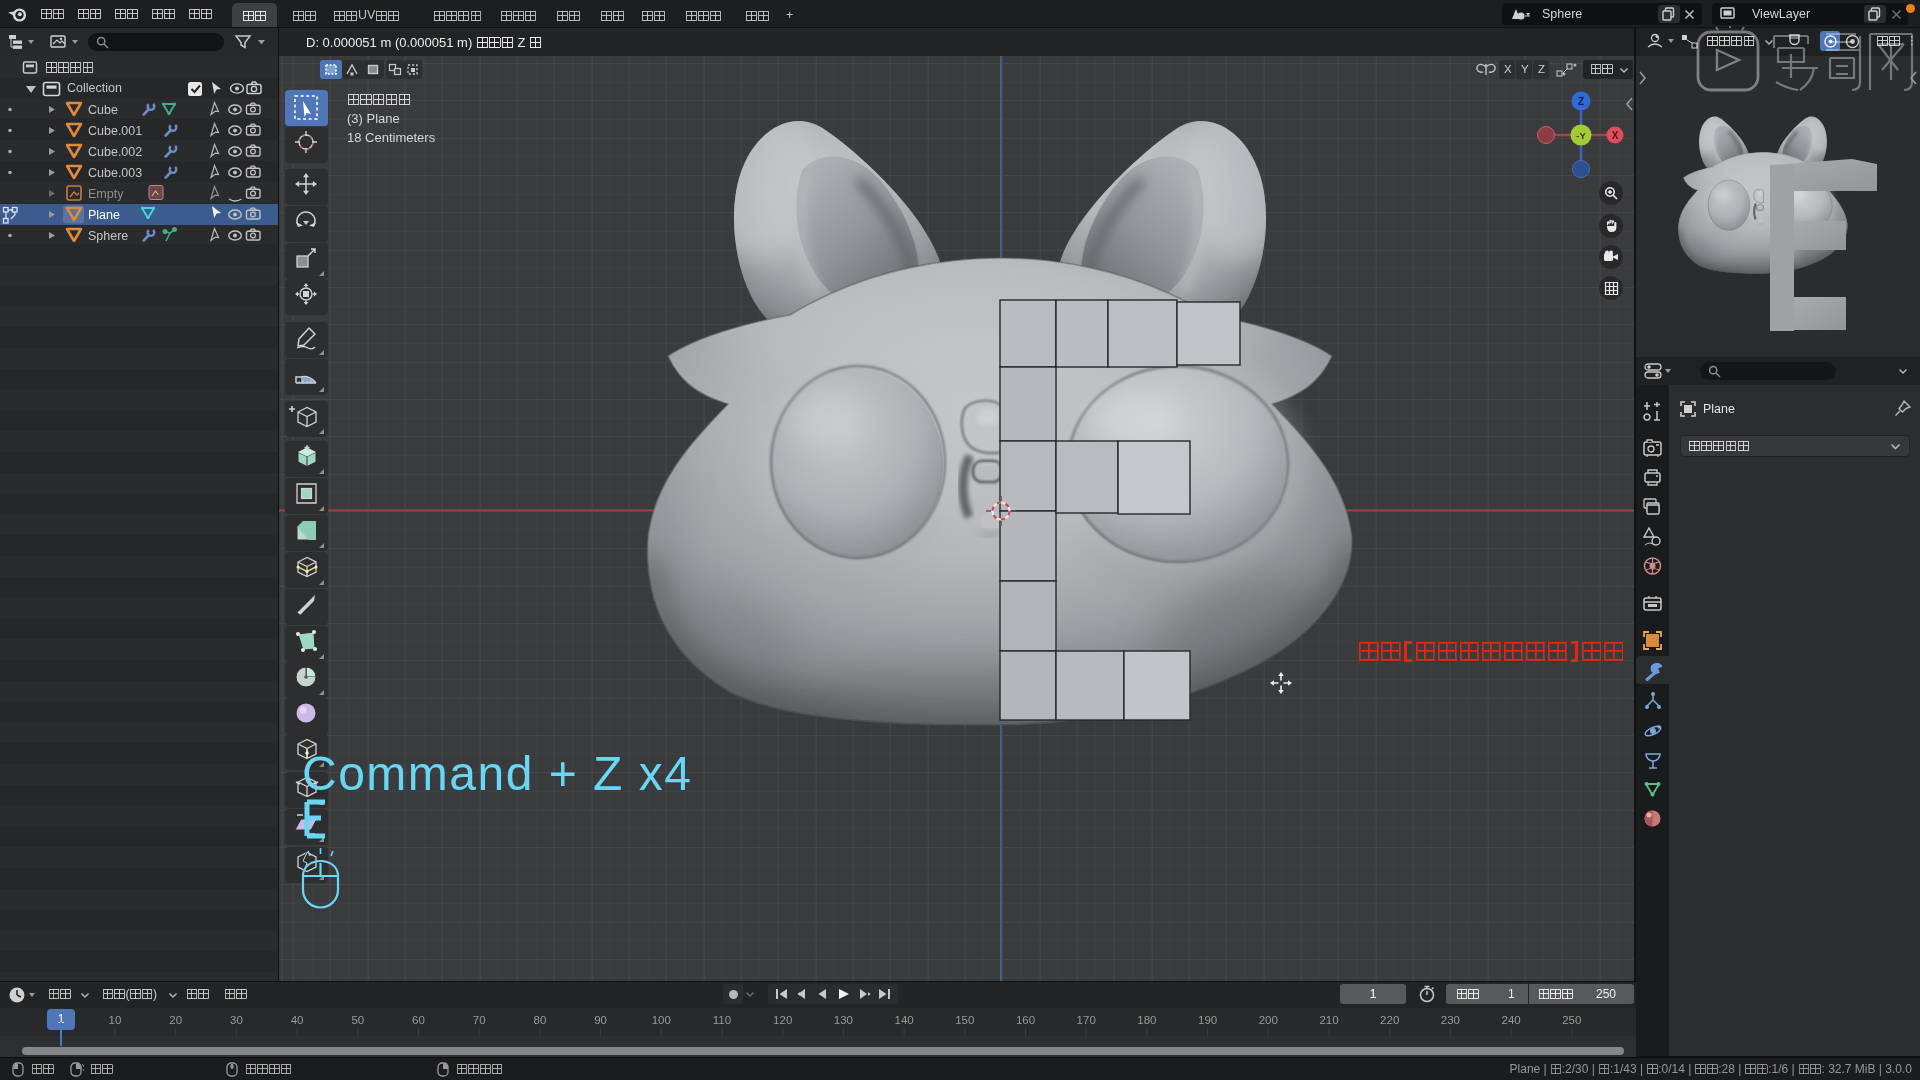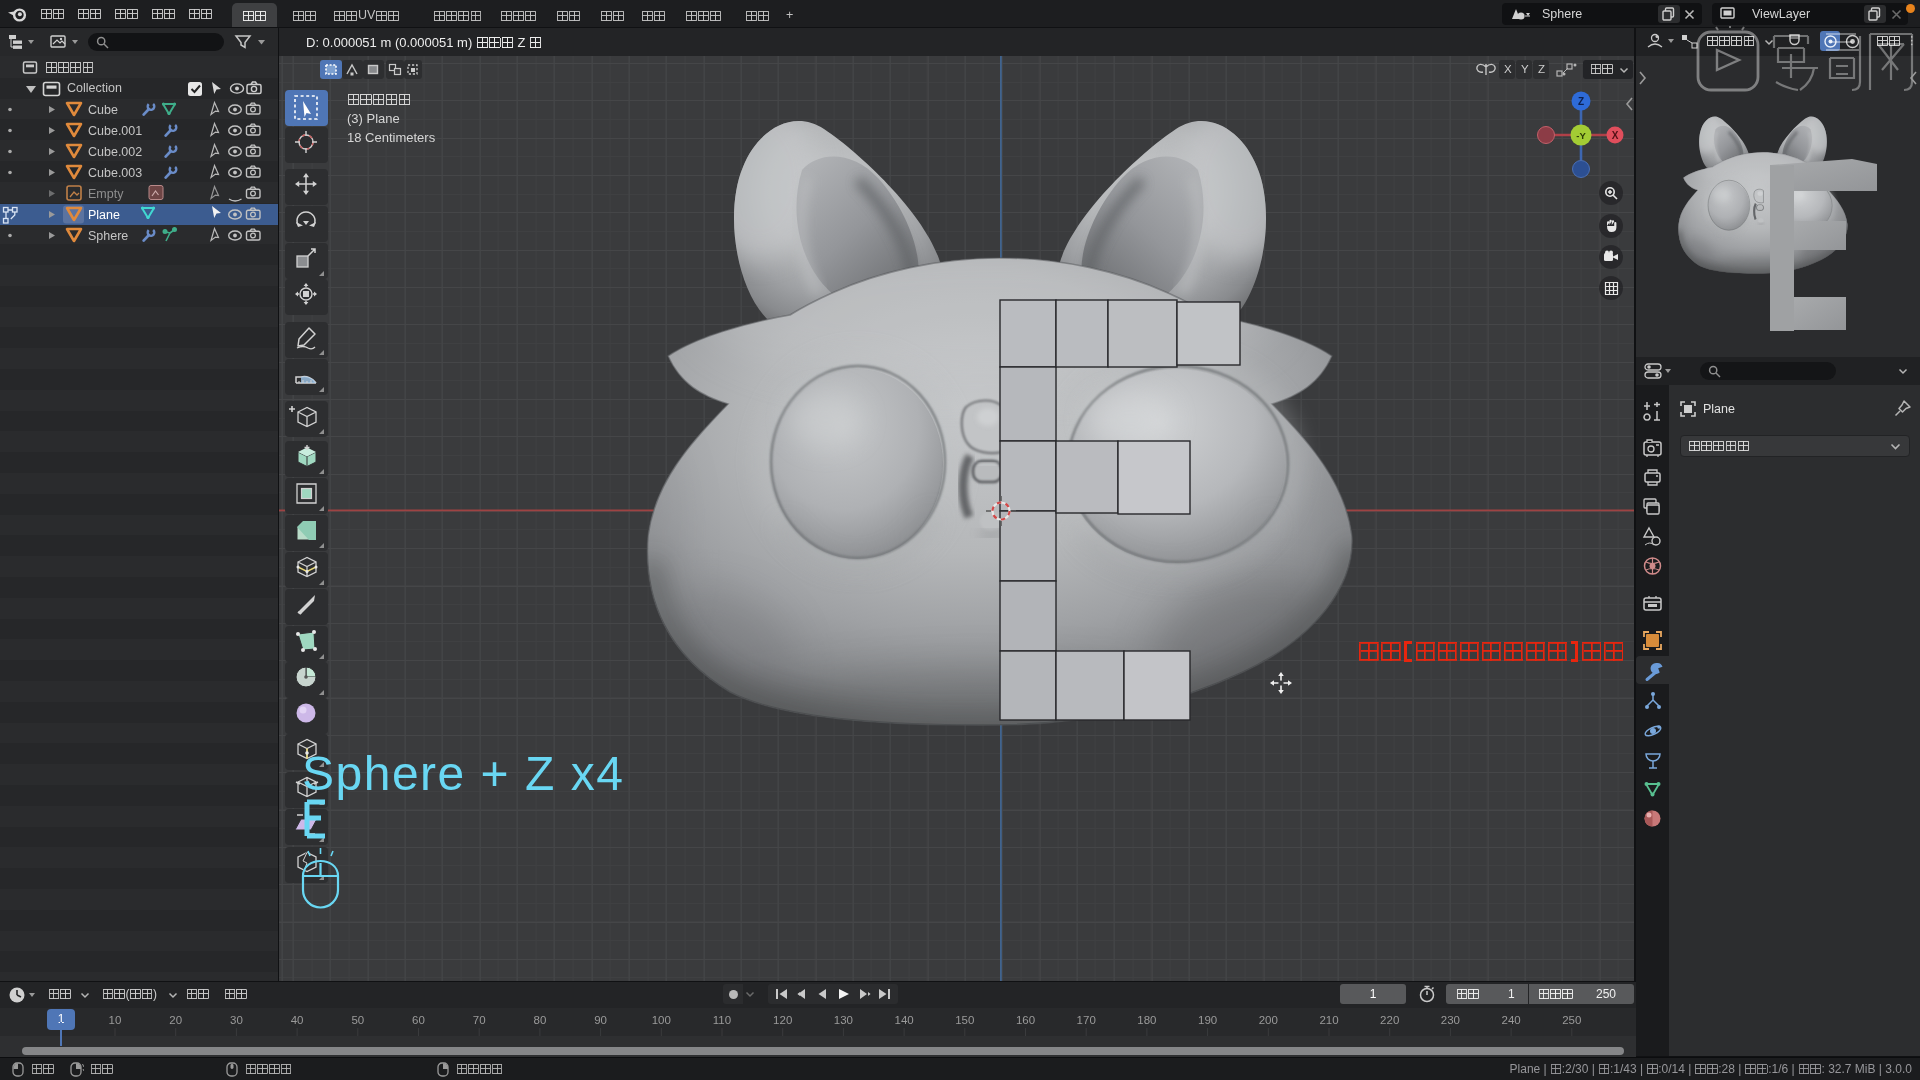--- a/index.html
+++ b/index.html
@@ -699,21 +699,21 @@
 
 <use href="#bb" y="757"></use>
       <use href="#ct" y="757"></use>
       <g transform="translate(10,761)">
         <path d="M3 6 L12 1.5 L21 6 L21 16 L12 20.5 L3 16Z" fill="none" stroke="#d2d2d2" stroke-width="1.3"></path>
         <path d="M12 1.5 L8 10 L12 12 L9 20" stroke="#2e2e30" stroke-width="2" fill="none"></path>
         <path d="M12 1.5 L8 10 L12 12 L9 20" stroke="#d2d2d2" stroke-width="1" fill="none"></path>
       </g>
 </svg>
 
-<div class="abs" style="left:23px;top:690px;color:#69d7f3;font-size:48px;letter-spacing:1.5px">Sphere + Z x4</div>
+<div class="abs" style="left:23px;top:690px;color:#69d7f3;font-size:48px;letter-spacing:1.5px">Command + Z x4</div>
 <svg class="abs" style="left:18px;top:740px" width="50" height="180" viewBox="0 0 50 180">
  <path d="M10 6 H28 M10 6 V40 M10 22 H24 M10 40 H28" stroke="#69d7f3" stroke-width="5" fill="none"></path>
  <g stroke="#69d7f3" stroke-width="2.2" fill="none">
   <path d="M6 80 C6 60 41 60 41 80 M6 80 V94 a17.5 17.5 0 0 0 35 0 V80"></path>
   <path d="M6 80 H41 M23.5 67 V80"></path>
   <path d="M13 60 l-2 -5 M23.5 58 v-6 M34 60 l2 -5" stroke-width="1.6"></path>
  </g>
 </svg>
 
 <div class="abs" style="left:1079px;top:583px;color:#e8250e;font-size:22.5px;font-weight:bold">

